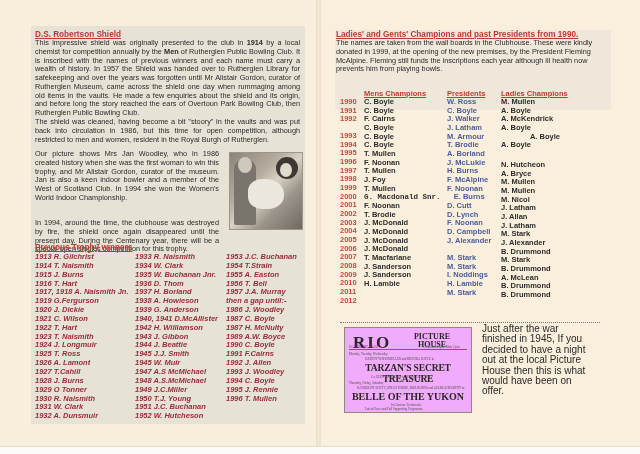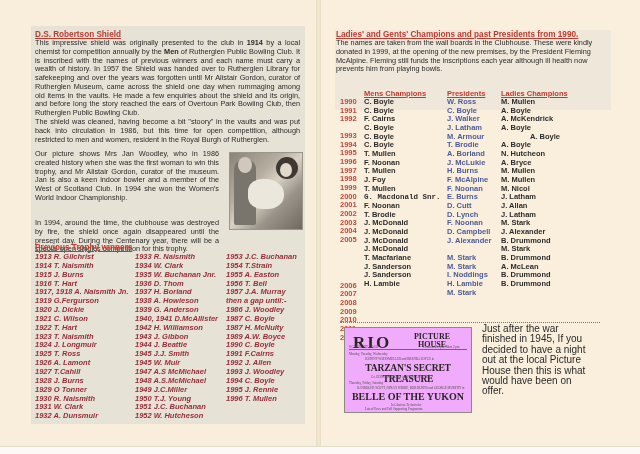--- a/index.html
+++ b/index.html
@@ -157,21 +157,21 @@
     <div style="white-space: pre;">1996</div>
     <div style="white-space: pre;">1997</div>
     <div style="white-space: pre;">1998</div>
     <div style="white-space: pre;">1999</div>
     <div style="white-space: pre;">2000</div>
     <div style="white-space: pre;">2001</div>
     <div style="white-space: pre;">2002</div>
     <div style="white-space: pre; text-align: center;">2003</div>
     <div style="white-space: pre;">2004</div>
     <div style="white-space: pre;">2005</div>
-    <div style="white-space: pre; margin-top: 37px;">2006</div>
+    <div style="white-space: pre;">2006</div>
     <div style="white-space: pre;">2007</div>
     <div style="white-space: pre;">2008</div>
     <div style="white-space: pre;">2009</div>
     <div style="white-space: pre;">2010</div>
     <div style="white-space: pre;">2011</div>
     <div style="white-space: pre;">2012</div>
   </div>
 <div id="mens" class="champ-table">
     <div style="white-space: pre;">C. Boyle</div>
     <div style="white-space: pre;">C. Boyle</div>
@@ -202,41 +202,41 @@
     <div style="white-space: pre;">C. Boyle</div>
     <div style="white-space: pre;">J. Walker</div>
     <div style="white-space: pre;">J. Latham</div>
     <div style="white-space: pre;">M. Armour</div>
     <div style="white-space: pre;">T. Brodie</div>
     <div style="white-space: pre;">A. Borland</div>
     <div style="white-space: pre;">J. McLukie</div>
     <div style="white-space: pre;">H. Burns</div>
     <div style="white-space: pre;">F. McAlpine</div>
     <div style="white-space: pre;">F. Noonan</div>
-    <div style="white-space: pre;">E. Burns</div>
+    <div style="white-space: pre; text-align: center;">E. Burns</div>
     <div style="white-space: pre;">D. Cutt</div>
     <div style="white-space: pre;">D. Lynch</div>
     <div style="white-space: pre;">F. Noonan</div>
     <div style="white-space: pre;">D. Campbell</div>
     <div style="white-space: pre;">J. Alexander</div>
     <div style="white-space: pre;"></div>
     <div style="white-space: pre;">M. Stark</div>
     <div style="white-space: pre;">M. Stark</div>
     <div style="white-space: pre;">I. Noddings</div>
     <div style="white-space: pre;">H. Lambie</div>
     <div style="white-space: pre;">M. Stark</div>
   </div>
 <div id="ladies" class="champ-table">
     <div style="white-space: pre;">M. Mullen</div>
     <div style="white-space: pre;">A. Boyle</div>
     <div style="white-space: pre;">A. McKendrick</div>
     <div style="white-space: pre;">A. Boyle</div>
     <div style="white-space: pre;">              A. Boyle</div>
     <div style="white-space: pre;">A. Boyle</div>
-    <div style="white-space: pre;">N. Hutcheon</div>
+    <div style="white-space: pre; margin-top: 11px;">N. Hutcheon</div>
     <div style="white-space: pre;">A. Bryce</div>
     <div style="white-space: pre;">M. Mullen</div>
     <div style="white-space: pre;">M. Mullen</div>
     <div style="white-space: pre;">M. Nicol</div>
     <div style="white-space: pre;">J. Latham</div>
     <div style="white-space: pre;">J. Allan</div>
     <div style="white-space: pre;">J. Latham</div>
     <div style="white-space: pre;">M. Stark</div>
     <div style="white-space: pre;">J. Alexander</div>
     <div style="white-space: pre;">B. Drummond</div>

